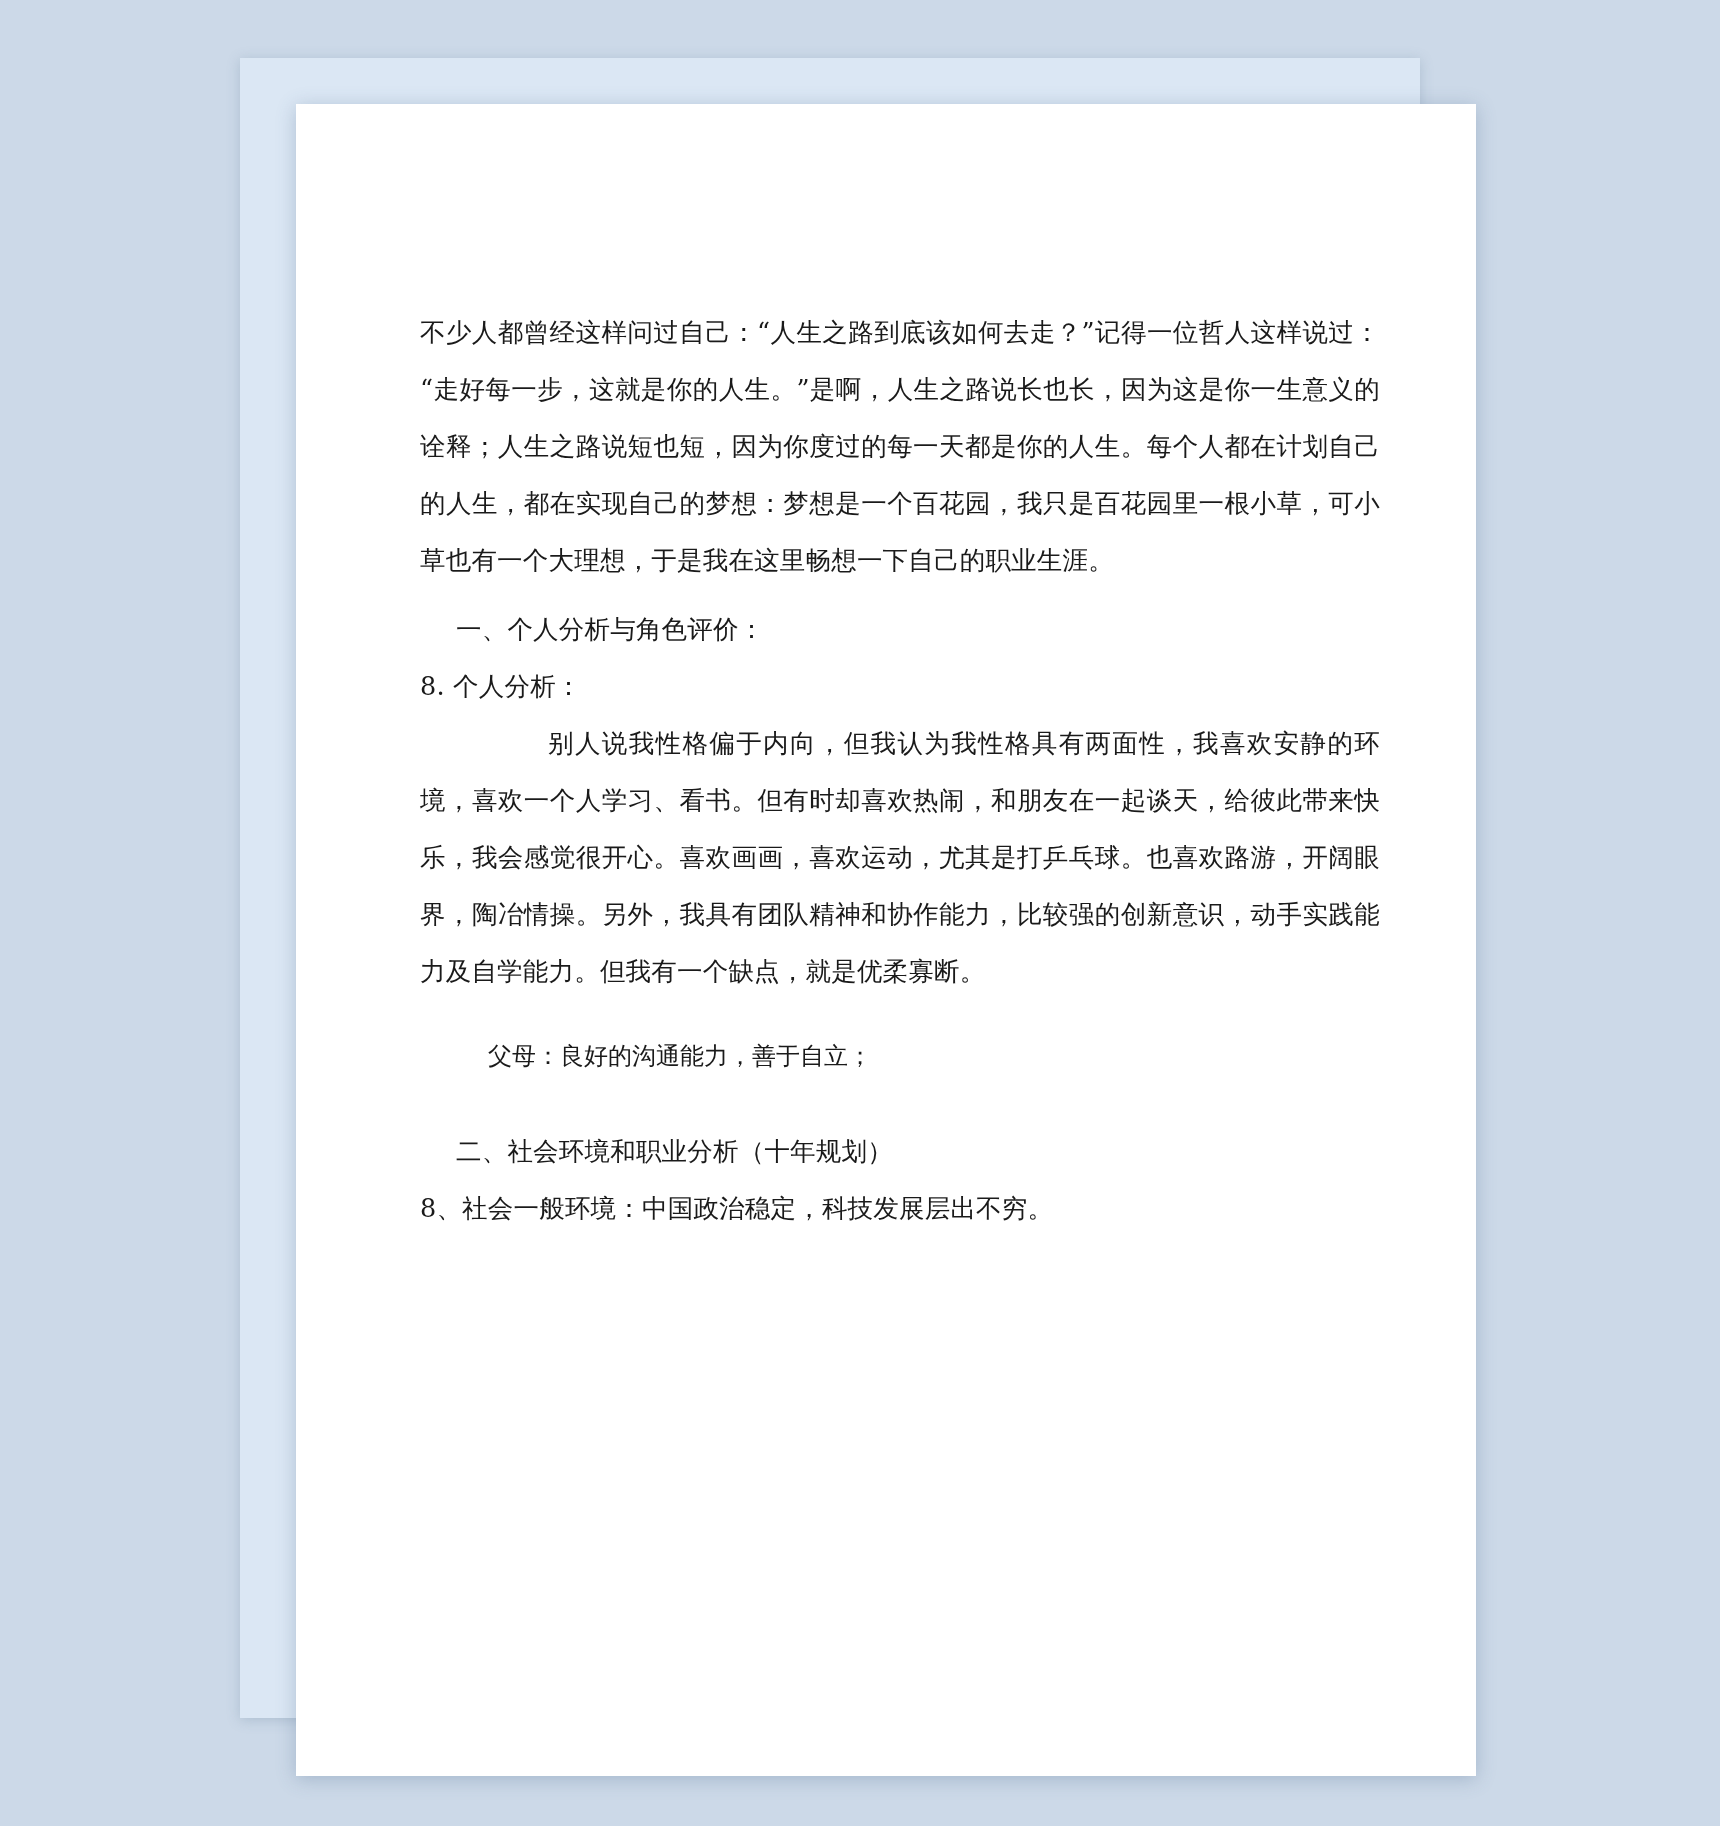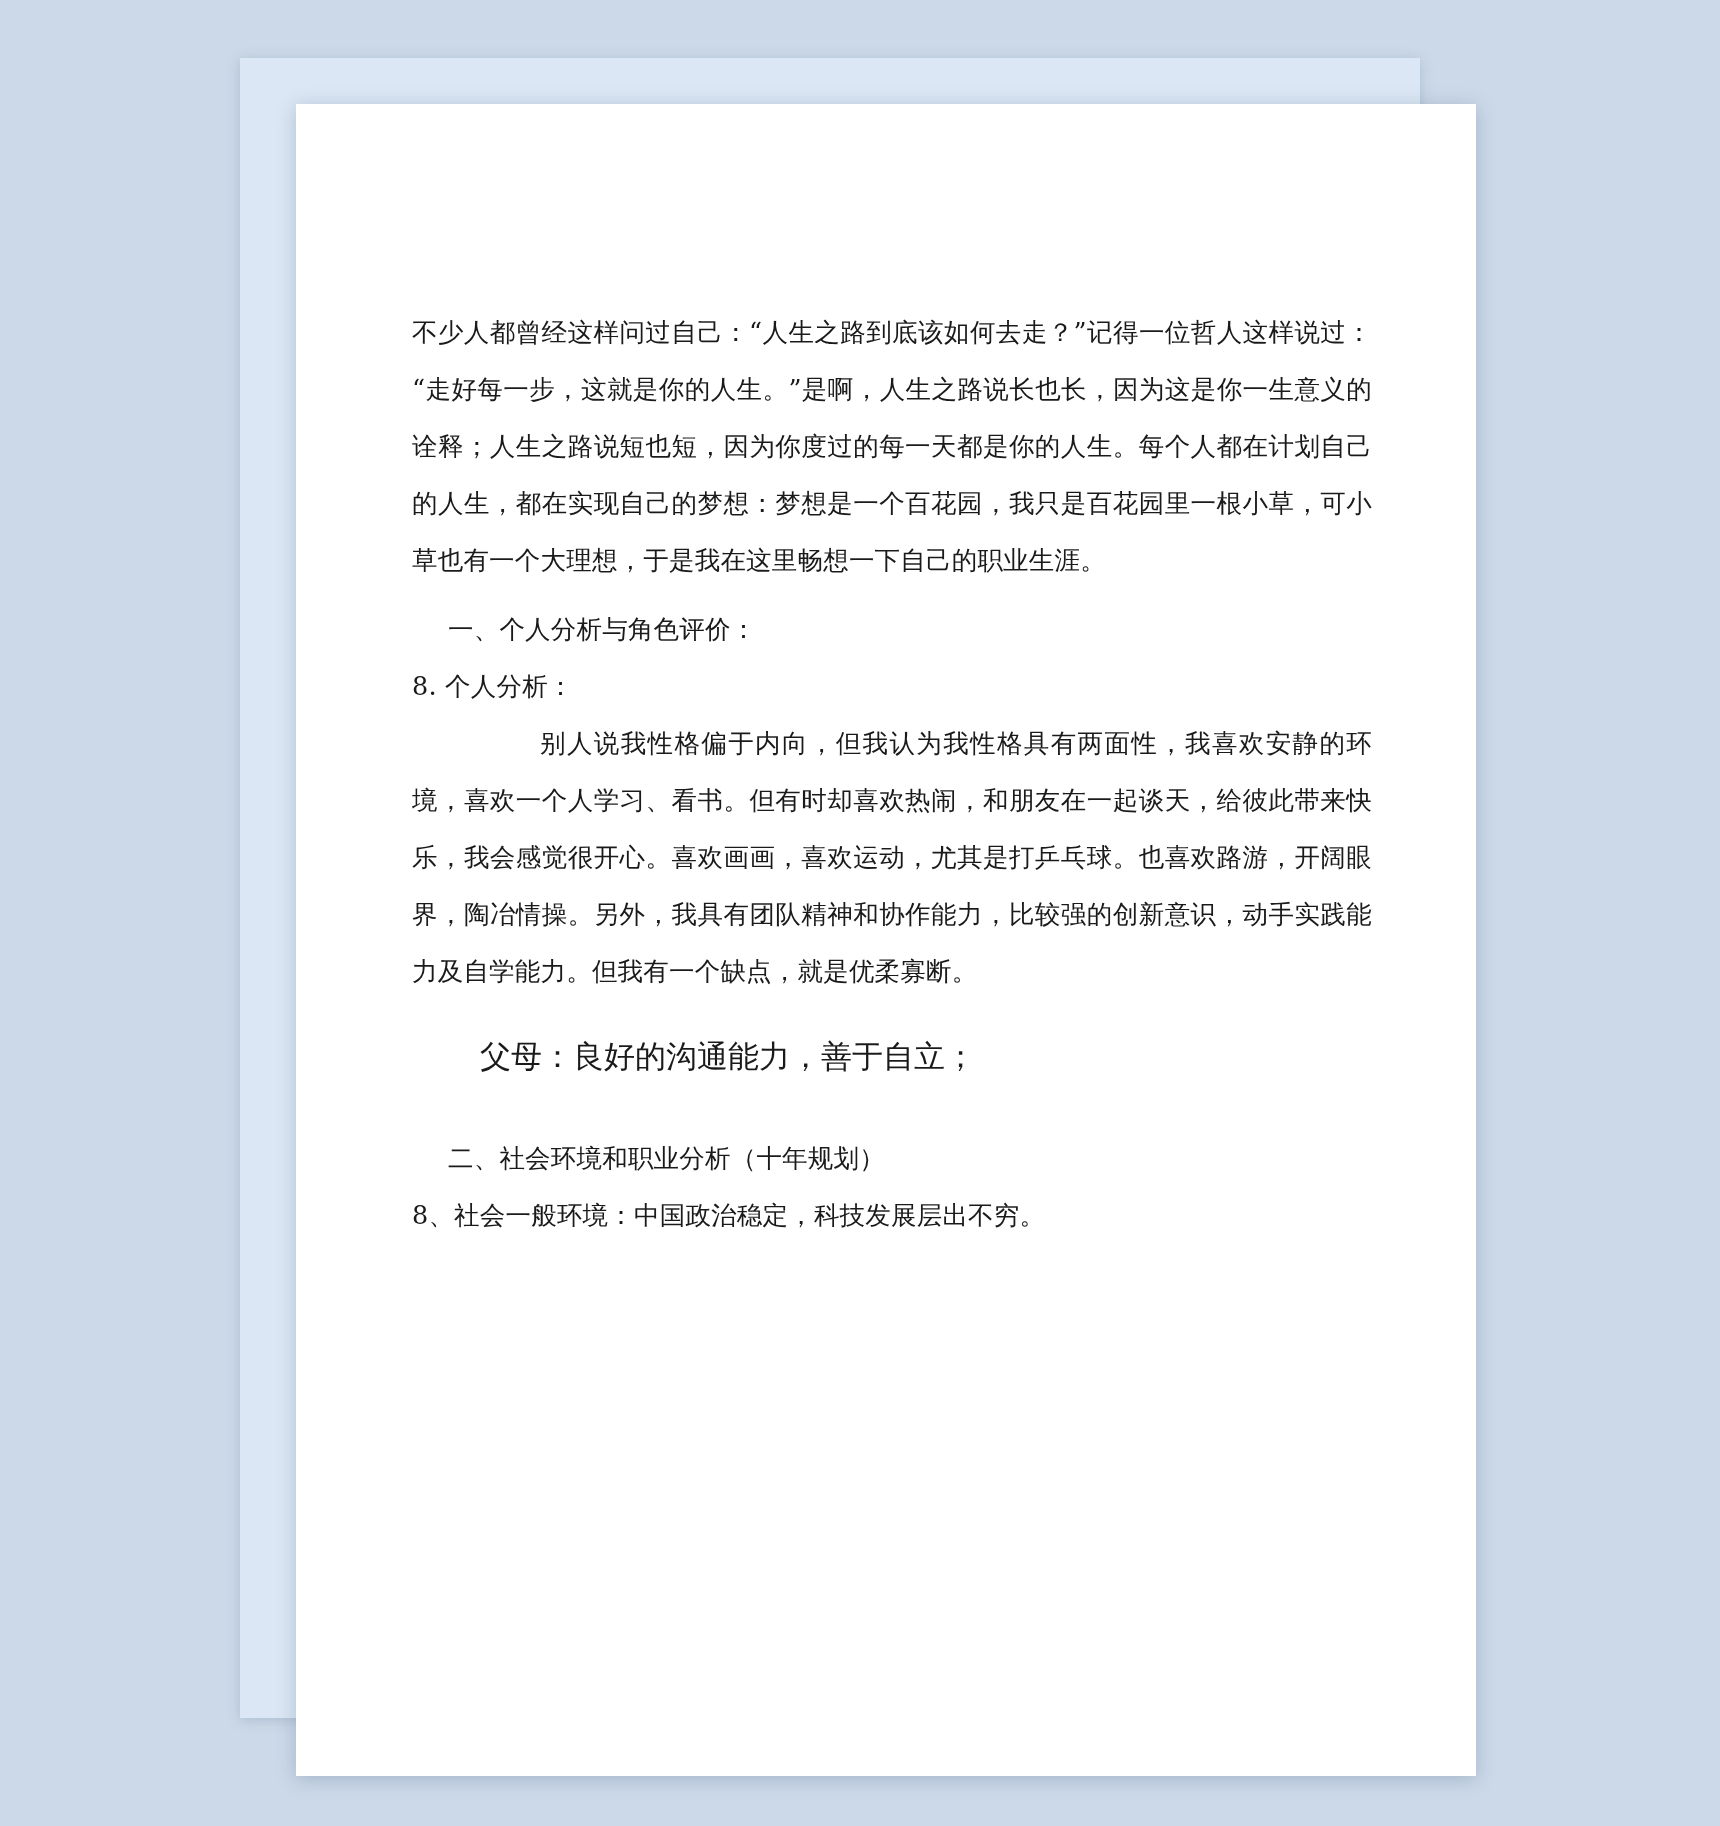--- a/index.html
+++ b/index.html
@@ -32,21 +32,21 @@
     left: 296px;
     top: 104px;
     width: 1180px;
     height: 1672px;
     background: #ffffff;
     box-shadow: 0 3px 18px rgba(70, 100, 135, 0.30);
   }
 
   .doc-body {
     position: absolute;
-    left: 4px;
+    left: 12px;
     top: 0;
     width: 100%;
     height: 100%;
     padding: 200px 108px 0 112px;
     box-sizing: border-box;
   }
 
   .para {
     font-size: 25.5px;
     line-height: 57px;
@@ -65,21 +65,21 @@
     text-indent: 36px;
   }
   .indent-3 {
     text-indent: 128px;
   }
 
   .spacer-sm { height: 10px; }
   .spacer-md { height: 14px; }
 
   .role-line {
-    font-size: 31px;
+    font-size: 24px;
     line-height: 57px;
     color: #1a1a1a;
     text-indent: 68px;
     margin-top: 14px;
   }
 </style>
 </head>
 <body>
 
 <div class="page-stack-back"></div>

